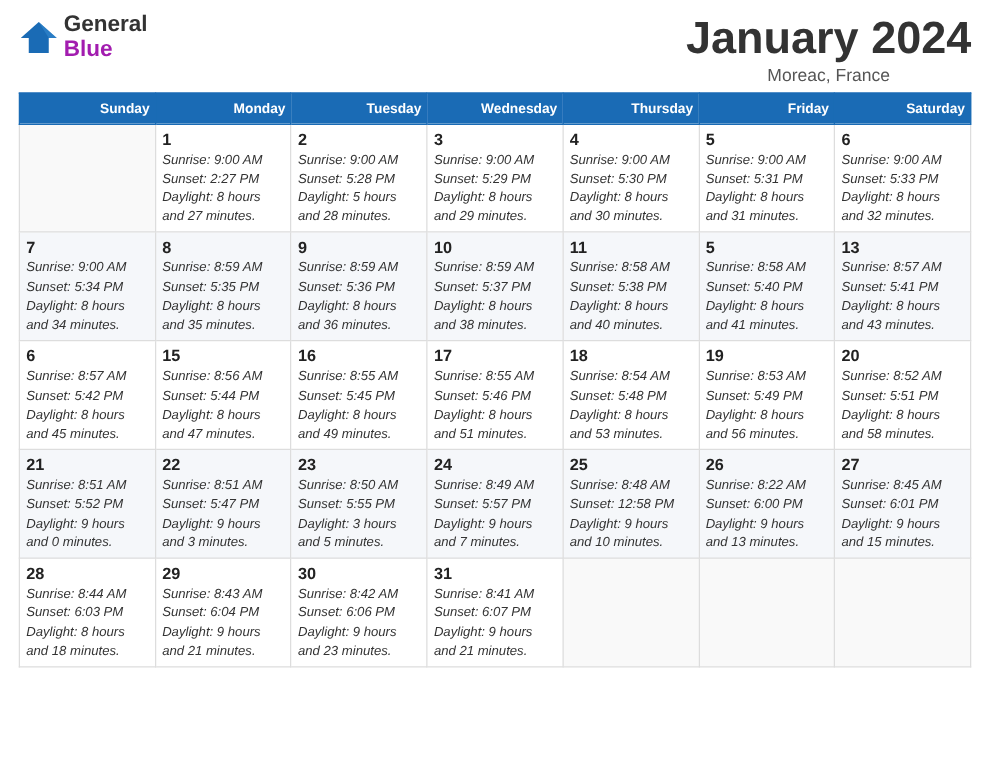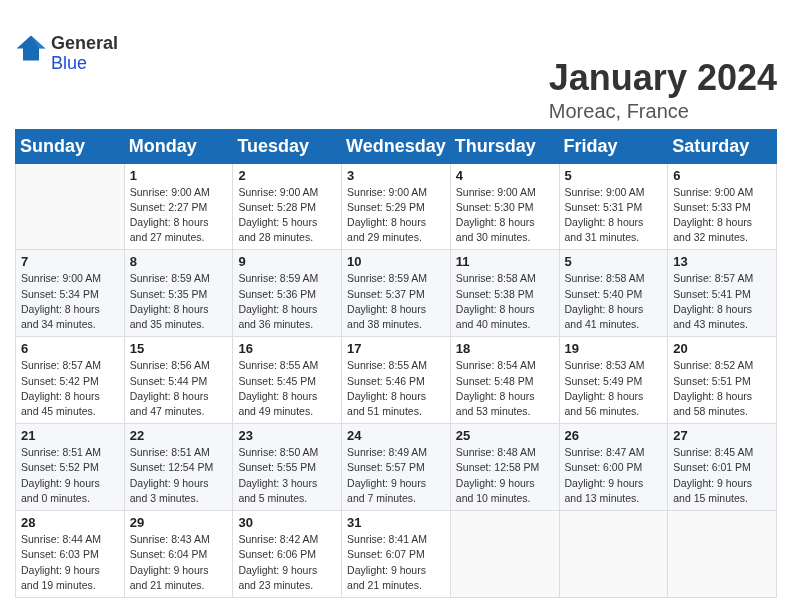--- a/index.html
+++ b/index.html
@@ -17,60 +17,58 @@
       padding: 10px 15px 15px 15px;
     }
     .header {
       display: flex;
       justify-content: space-between;
       align-items: flex-start;
       margin-bottom: 6px;
     }
     .logo {
       display: flex;
-      align-items: flex-start;
+      align-items: center;
       gap: 4px;
-      margin-top: 24px;
     }
     .logo-text {
       display: flex;
       flex-direction: column;
       line-height: 1.1;
     }
     .logo-icon {
       width: 32px;
       height: 28px;
     }
     .title-block {
-      text-align: left;
-      margin-top: 48px;
+      text-align: center;
     }
     .month-title {
       font-size: 36px;
       font-weight: bold;
       color: #333;
       line-height: 1.1;
     }
     .location {
-      font-size: 20px;
+      font-size: 14px;
       color: #555;
       margin-top: 2px;
     }
     .calendar {
       width: 100%;
       border-collapse: collapse;
       border: 1px solid #ccc;
     }
     .calendar th {
       background-color: #1a6bb5;
       color: #fff;
-      font-size: 18px;
+      font-size: 11px;
       font-weight: bold;
       padding: 6px 4px;
-      text-align: left;
+      text-align: right;
       border: 1px solid #1a6bb5;
     }
     .calendar td {
       vertical-align: top;
       padding: 4px 5px;
       border: 1px solid #ddd;
       width: calc(100% / 7);
       background: #fff;
       min-height: 80px;
     }
@@ -84,38 +82,39 @@
       font-size: 13px;
       font-weight: bold;
       color: #222;
       display: block;
       margin-bottom: 2px;
     }
     .day-info {
       font-size: 10.5px;
       color: #333;
       line-height: 1.45;
+      font-style: italic;
     }
     .empty-cell {
       background: #f9f9f9 !important;
     }
   </style>
 </head>
 <body>
 <div class="page">
 
   <div class="header">
     <div class="logo">
       <svg class="logo-icon" viewBox="0 0 40 35" xmlns="http://www.w3.org/2000/svg">
         <polygon points="20,2 38,18 30,18 30,33 10,33 10,18 2,18" fill="#1a6bb5"></polygon>
         <polygon points="20,2 38,18 30,18" fill="#3a8fd5" opacity="0.5"></polygon>
       </svg>
       <div class="logo-text">
         <span style="font-size:18px;font-weight:bold;color:#333;">General</span>
-        <span style="font-size:18px;font-weight:normal;color:#1d4ed8;">Blue</span>
+        <span style="font-size:18px;font-weight:bold;color:#a21caf;">Blue</span>
       </div>
     </div>
     <div class="title-block">
       <div class="month-title">January 2024</div>
       <div class="location">Moreac, France</div>
     </div>
   </div>
 
   <table class="calendar">
     <thead>
@@ -260,21 +259,21 @@
         <tr>
           <td>
             <span class="day-number">21</span>
             <div class="day-info"><span>Sunrise: 8:51 AM</span><br>
 <span>Sunset: 5:52 PM</span><br>
 <span>Daylight: 9 hours and 0 minutes.</span></div>
           </td>
           <td>
             <span class="day-number">22</span>
             <div class="day-info"><span>Sunrise: 8:51 AM</span><br>
-<span>Sunset: 12:54 PM</span><br>
+<span>Sunset: 5:47 PM</span><br>
 <span>Daylight: 9 hours and 3 minutes.</span></div>
           </td>
           <td>
             <span class="day-number">23</span>
             <div class="day-info"><span>Sunrise: 8:50 AM</span><br>
 <span>Sunset: 5:55 PM</span><br>
 <span>Daylight: 3 hours and 5 minutes.</span></div>
           </td>
           <td>
             <span class="day-number">24</span>
@@ -283,37 +282,37 @@
 <span>Daylight: 9 hours and 7 minutes.</span></div>
           </td>
           <td>
             <span class="day-number">25</span>
             <div class="day-info"><span>Sunrise: 8:48 AM</span><br>
 <span>Sunset: 12:58 PM</span><br>
 <span>Daylight: 9 hours and 10 minutes.</span></div>
           </td>
           <td>
             <span class="day-number">26</span>
-            <div class="day-info"><span>Sunrise: 8:47 AM</span><br>
+            <div class="day-info"><span>Sunrise: 8:22 AM</span><br>
 <span>Sunset: 6:00 PM</span><br>
 <span>Daylight: 9 hours and 13 minutes.</span></div>
           </td>
           <td>
             <span class="day-number">27</span>
             <div class="day-info"><span>Sunrise: 8:45 AM</span><br>
 <span>Sunset: 6:01 PM</span><br>
 <span>Daylight: 9 hours and 15 minutes.</span></div>
           </td>
         </tr>
         <tr>
           <td>
             <span class="day-number">28</span>
             <div class="day-info"><span>Sunrise: 8:44 AM</span><br>
 <span>Sunset: 6:03 PM</span><br>
-<span>Daylight: 9 hours and 19 minutes.</span></div>
+<span>Daylight: 8 hours and 18 minutes.</span></div>
           </td>
           <td>
             <span class="day-number">29</span>
             <div class="day-info"><span>Sunrise: 8:43 AM</span><br>
 <span>Sunset: 6:04 PM</span><br>
 <span>Daylight: 9 hours and 21 minutes.</span></div>
           </td>
           <td>
             <span class="day-number">30</span>
             <div class="day-info"><span>Sunrise: 8:42 AM</span><br>

